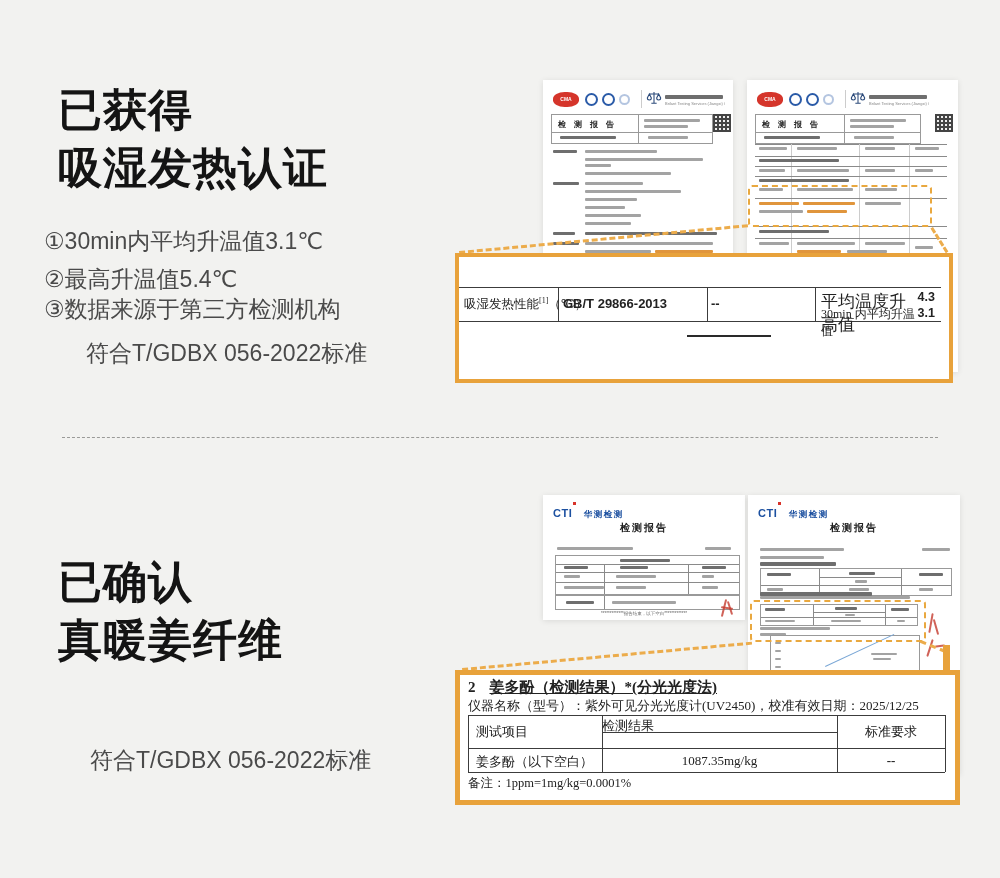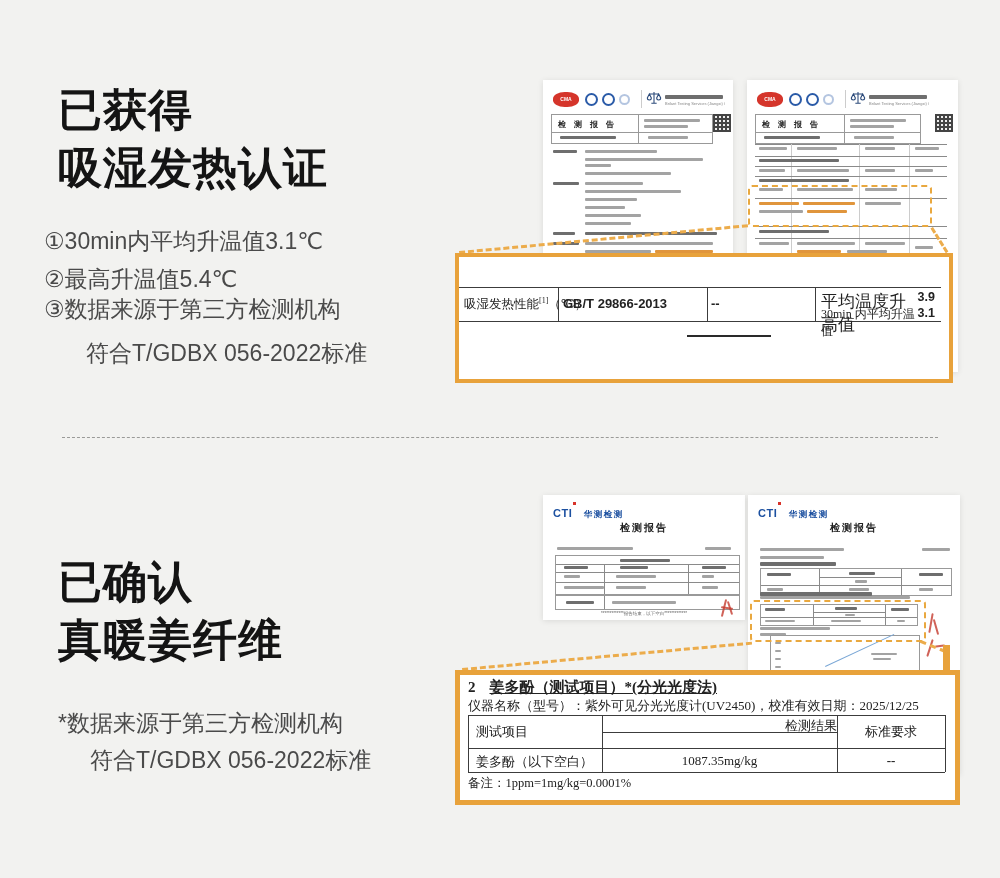--- a/index.html
+++ b/index.html
@@ -172,34 +172,33 @@
     <i class="cl" style="left:0;top:30px;width:482px;height:1px"></i>
     <i class="cl" style="left:0;top:64px;width:482px;height:1px"></i>
     <i class="cl" style="left:99px;top:30px;width:1px;height:34px"></i>
     <i class="cl" style="left:248px;top:30px;width:1px;height:34px"></i>
     <i class="cl" style="left:356px;top:30px;width:1px;height:34px"></i>
     <div class="abs ser" style="left:5px;top:39px;font-size:12.5px"><span>吸湿发热性能</span><sup style="font-size:8px">[1]</sup><span>（℃）</span></div>
     <div class="abs" style="left:104px;top:39px;font-size:13px;font-weight:700">GB/T 29866-2013</div>
     <div class="abs" style="left:252px;top:39px;font-size:13px;font-weight:700">--</div>
     <div class="abs" style="left:362px;top:33px;width:114px;display:flex;justify-content:space-between">
       <span class="ser" style="font-size:17px">平均温度升高值</span>
-      <span style="font-size:12.5px;font-weight:700">3.9</span>
+      <span style="font-size:12.5px;font-weight:700">4.3</span>
     </div>
     <div class="abs" style="left:362px;top:49px;width:114px;display:flex;justify-content:space-between">
       <span class="ser" style="font-size:12px">30min 内平均升温值</span>
       <span style="font-size:12.5px;font-weight:700">3.1</span>
     </div>
     <i class="cl" style="left:228px;top:78px;width:84px;height:2px;background:#2a2a2a"></i>
   </div>
 
   <i class="abs" style="left:62px;top:437px;width:876px;border-top:1.5px dashed #9a9a98"></i>
 
   <div class="big" style="left:58px;top:560px">已确认</div>
   <div class="big" style="left:58px;top:618px">真暖姜纤维</div>
-  <div class="bullet" style="left:58px;top:708px">*数据来源于第三方检测机构</div>
   <div class="bullet" style="left:90px;top:745px">符合T/GDBX 056-2022标准</div>
 
   <div class="page" style="left:543px;top:495px;width:202px;height:125px">
     <div class="ctilogo" style="left:10px;top:8px">
       <span class="cti">CTI</span>
       <i class="ctidot"></i>
       <span class="cticn">华测检测</span>
     </div>
     <div class="doctitle" style="top:28px">检测报告</div>
     <i class="bar" style="left:14px;top:52px;width:76px"></i>
@@ -288,33 +287,33 @@
     <i class="sealstroke" style="left:187px;top:150px;width:10px;height:2px;transform:rotate(-8deg)"></i>
   </div>
 
   <div class="dashedbox" style="left:750px;top:600px;width:172px;height:38px;z-index:3"></div>
   <i class="leader" style="left:462px;top:668px;width:291px;transform:rotate(-5.2deg);z-index:3"></i>
   <i class="leader" style="left:921px;top:640px;width:27px;transform:rotate(22deg);z-index:3"></i>
   <i class="abs" style="left:943px;top:645px;width:7px;height:28px;background:#E8A23B;z-index:4"></i>
 
   <div class="callout ser" style="left:455px;top:670px;width:495px;height:125px;border:5px solid #E8A23B">
     <div class="abs" style="left:8px;top:3px;font-size:15px;font-weight:700">
-      <span style="margin-right:14px">2</span><span style="text-decoration:underline">姜多酚（测试项目）*(分光光度法)</span>
+      <span style="margin-right:14px">2</span><span style="text-decoration:underline">姜多酚（检测结果）*(分光光度法)</span>
     </div>
     <div class="abs" style="left:8px;top:22px;font-size:13px">仪器名称（型号）：紫外可见分光光度计(UV2450)，校准有效日期：2025/12/25</div>
     <i class="cl" style="left:8px;top:40px;width:477px;height:1px"></i>
     <i class="cl" style="left:8px;top:73px;width:477px;height:1px"></i>
     <i class="cl" style="left:8px;top:97px;width:477px;height:1px"></i>
     <i class="cl" style="left:8px;top:40px;width:1px;height:57px"></i>
     <i class="cl" style="left:485px;top:40px;width:1px;height:57px"></i>
     <i class="cl" style="left:142px;top:40px;width:1px;height:57px"></i>
     <i class="cl" style="left:377px;top:40px;width:1px;height:57px"></i>
     <i class="cl" style="left:142px;top:57px;width:235px;height:1px"></i>
     <div class="abs" style="left:16px;top:48px;font-size:13px">测试项目</div>
-    <div class="abs" style="left:142px;top:42px;width:235px;text-align:right;font-size:13px">检测结果</div>
+    <div class="abs" style="left:142px;top:42px;width:235px;text-align:left;font-size:13px">检测结果</div>
     <div class="abs" style="left:377px;top:48px;width:108px;text-align:center;font-size:13px">标准要求</div>
     <div class="abs" style="left:16px;top:78px;font-size:13px">姜多酚（以下空白）</div>
     <div class="abs" style="left:142px;top:78px;width:235px;text-align:center;font-size:13px">1087.35mg/kg</div>
     <div class="abs" style="left:377px;top:78px;width:108px;text-align:center;font-size:13px;font-weight:700">--</div>
     <div class="abs" style="left:8px;top:100px;font-size:12.5px">备注：1ppm=1mg/kg=0.0001%</div>
   </div>
 
 </div>
 
 </body></html>

